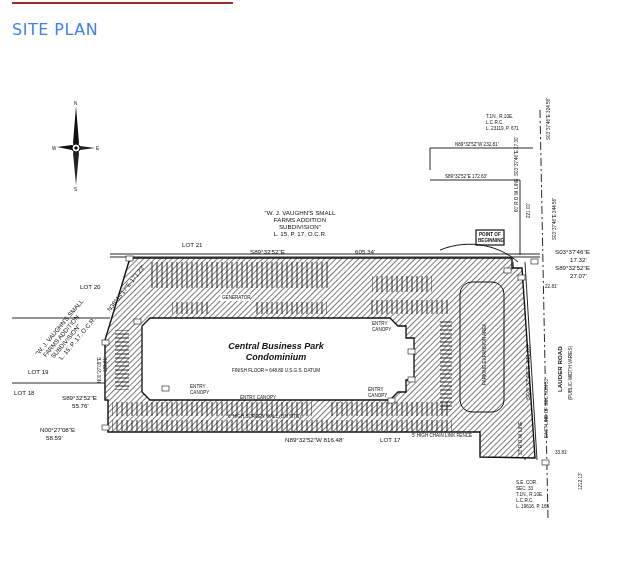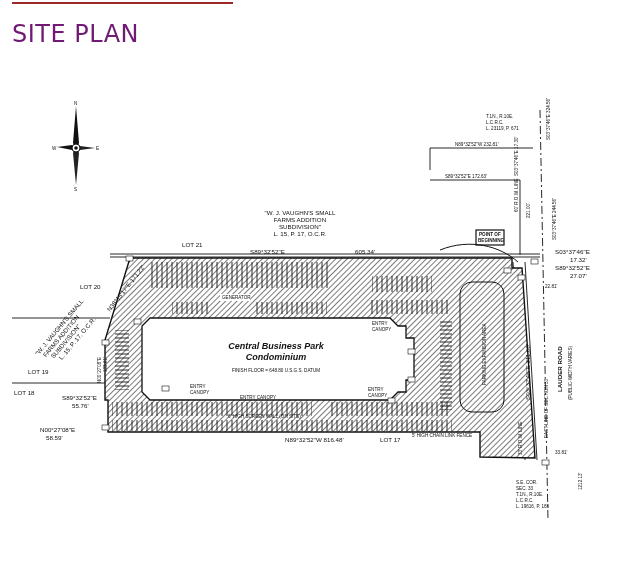--- a/index.html
+++ b/index.html
@@ -1,18 +1,18 @@
 <!DOCTYPE html>
 <html><head>
 <meta charset="utf-8">
 <style>
   html,body{margin:0;padding:0;background:#ffffff;}
   body{width:623px;height:588px;position:relative;overflow:hidden;font-family:"Liberation Sans",sans-serif;}
   .top-rule{position:absolute;left:12px;top:2px;width:221px;height:2px;}
-  .page-title{position:absolute;left:12px;top:20px;font-size:24px;letter-spacing:0.5px;color:#701a75;font-family:"DejaVu Sans",sans-serif;}
+  .page-title{position:absolute;left:12px;top:20px;font-size:16px;letter-spacing:0.5px;color:#3b82f6;font-family:"DejaVu Sans",sans-serif;}
   svg.plan{position:absolute;left:0;top:0;}
   svg text{font-family:"Liberation Sans",sans-serif;fill:#111;}
   .t{font-size:6.2px;}
   .ts{font-size:4.6px;}
 </style>
 </head>
 <body>
 
 <div class="top-rule" style="background:#9b2b2b"></div>
 <div class="page-title">SITE PLAN</div>

